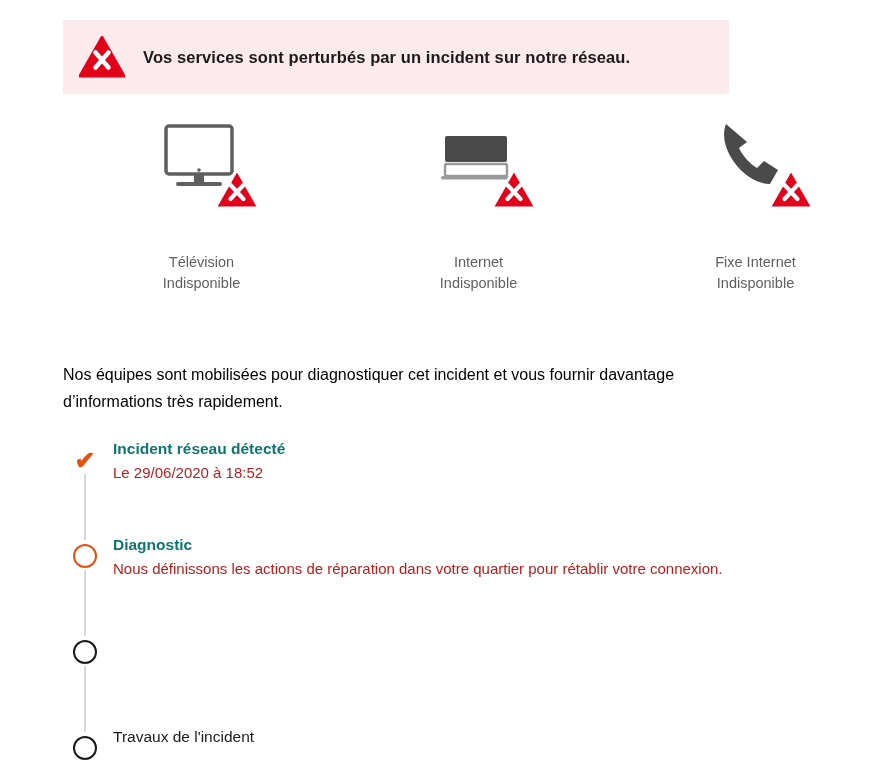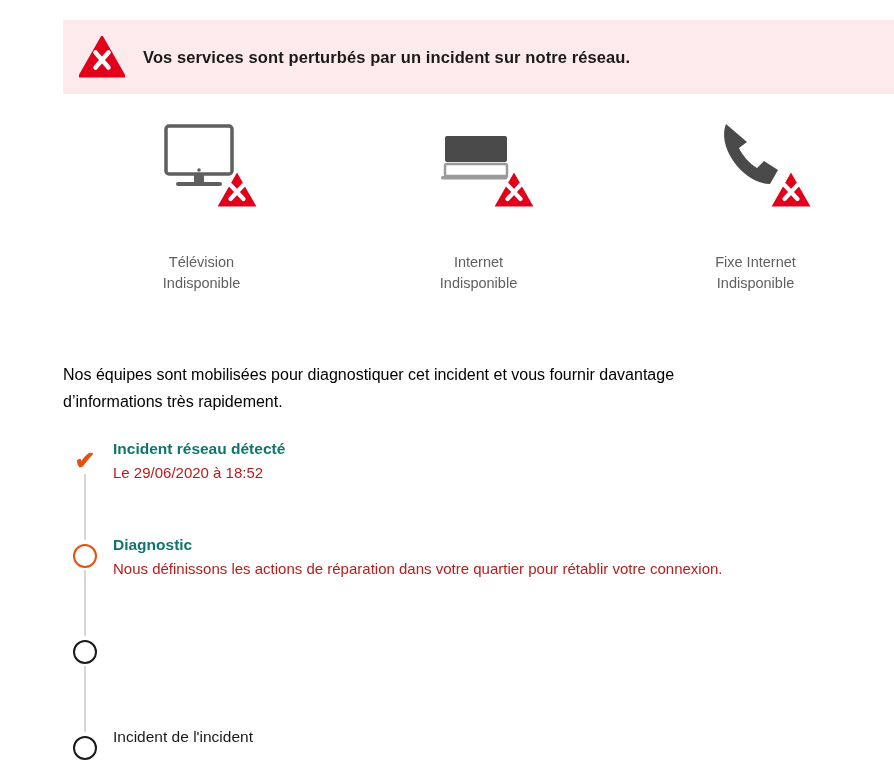--- a/index.html
+++ b/index.html
@@ -19,21 +19,21 @@
     position: relative;
     width: 894px;
     height: 778px;
   }
 
   
   .alert-banner {
     position: absolute;
     left: 63px;
     top: 20px;
-    width: 831px;
+    width: 666px;
     height: 74px;
     background: #fdeaec;
     display: flex;
     align-items: center;
   }
   .alert-icon {
     margin-left: 16px;
     margin-right: 18px;
     flex: 0 0 auto;
     width: 46px;
@@ -266,18 +266,18 @@
       <span class="step-marker">
         <span class="circle"></span>
       </span>
     </div>
 
     <div class="step">
 
       <span class="step-marker">
         <span class="circle"></span>
       </span>
-      <div class="step-title">Incident de l'incident</div>
+      <div class="step-title">Travaux de l'incident</div>
     </div>
 
   </div>
 
 </div>
 
 </body></html>

